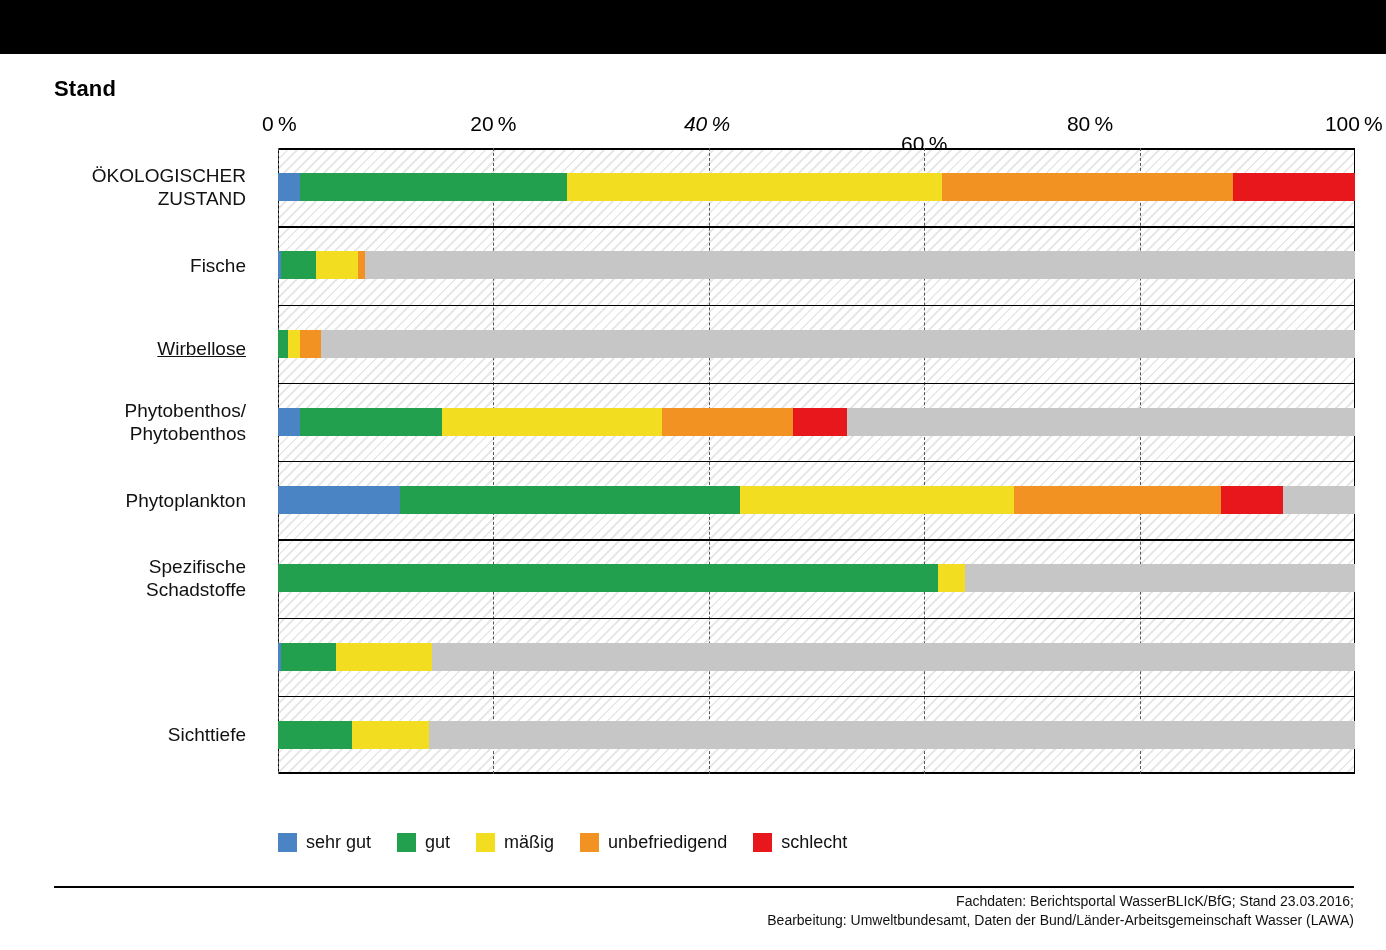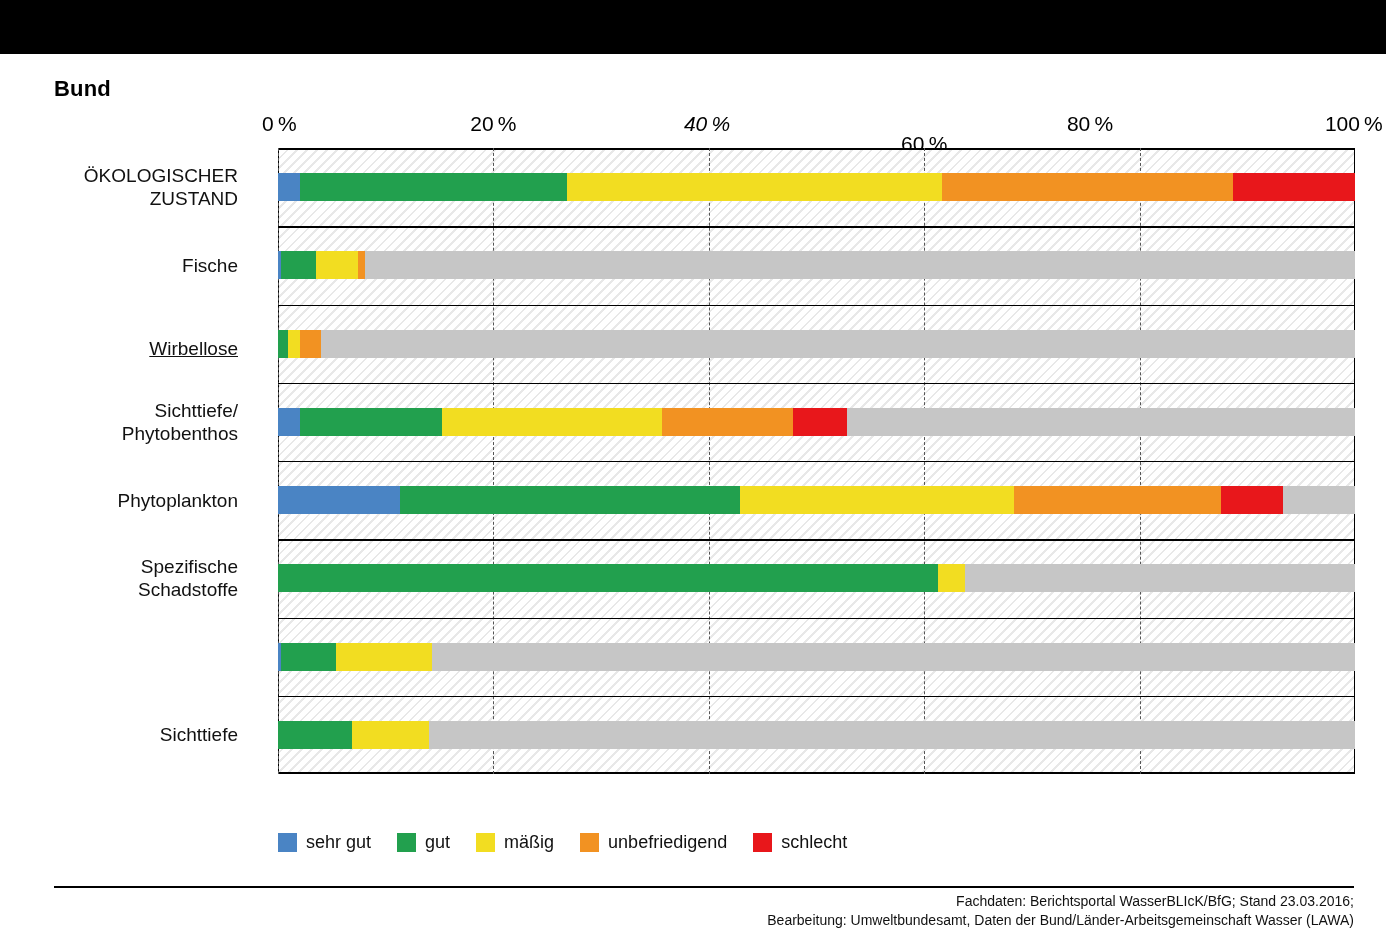--- a/index.html
+++ b/index.html
@@ -62,21 +62,21 @@
     display:flex;
   }
   .seg{height:100%;}
   
   .sep{
     position:absolute;left:0;width:100%;height:0;
     border-top:2px solid #000;
   }
   .sep.thin{border-top:1px solid #000;}
   
-  .ylabels{position:absolute;left:0;top:148px;width:260px;height:626px;}
+  .ylabels{position:absolute;left:0;top:148px;width:260px;height:626px;padding-left:8px;}
   .ylabel{
     position:absolute;right:22px;
     text-align:right;
     font-size:19px;line-height:23px;color:#111;
     white-space:pre-line;
   }
   
   .legend{
     position:absolute;left:278px;top:832px;
     display:flex;align-items:center;
@@ -94,37 +94,37 @@
     position:absolute;right:32px;top:892px;
     text-align:right;
     font-size:14px;line-height:19px;color:#111;
   }
 </style>
 </head>
 <body>
 
 <div class="topbar"></div>
 
-<div class="chart-title">Bund</div>
+<div class="chart-title">Stand</div>
 
 <div class="xaxis" id="xaxis">
     <div class="xtick" style="transform: translateX(-46%); left: 0px;">0 %</div>
     <div class="xtick" style="left: 215.4px;">20 %</div>
     <div class="xtick" style="left: 429px; font-style: italic;">40 %</div>
     <div class="xtick" style="left: 646.2px; margin-top: 20px;">60 %</div>
     <div class="xtick" style="left: 812px;">80 %</div>
     <div class="xtick" style="transform: translateX(-52%); left: 1077px;">100 %</div>
   </div>
 
 <div class="ylabels" id="ylabels">
     <div class="ylabel" style="top: 16.125px; width: 238px;">ÖKOLOGISCHER
 ZUSTAND</div>
     <div class="ylabel" style="top: 105.875px; width: 238px;">Fische</div>
     <div class="ylabel" style="top: 189px; width: 238px; text-decoration: underline;">Wirbellose</div>
-    <div class="ylabel" style="top: 250.875px; width: 238px;">Sichttiefe/
+    <div class="ylabel" style="top: 250.875px; width: 238px;">Phytobenthos/
 Phytobenthos</div>
     <div class="ylabel" style="top: 340.625px; width: 238px;">Phytoplankton</div>
     <div class="ylabel" style="top: 407.375px; width: 238px;">Spezifische
 Schadstoffe</div>
     <div class="ylabel" style="top: 575.375px; width: 238px;">Sichttiefe</div>
   </div>
 
 <div id="plot-wrap">
   <div class="plot-bg"></div>
   <div id="gridlines">

